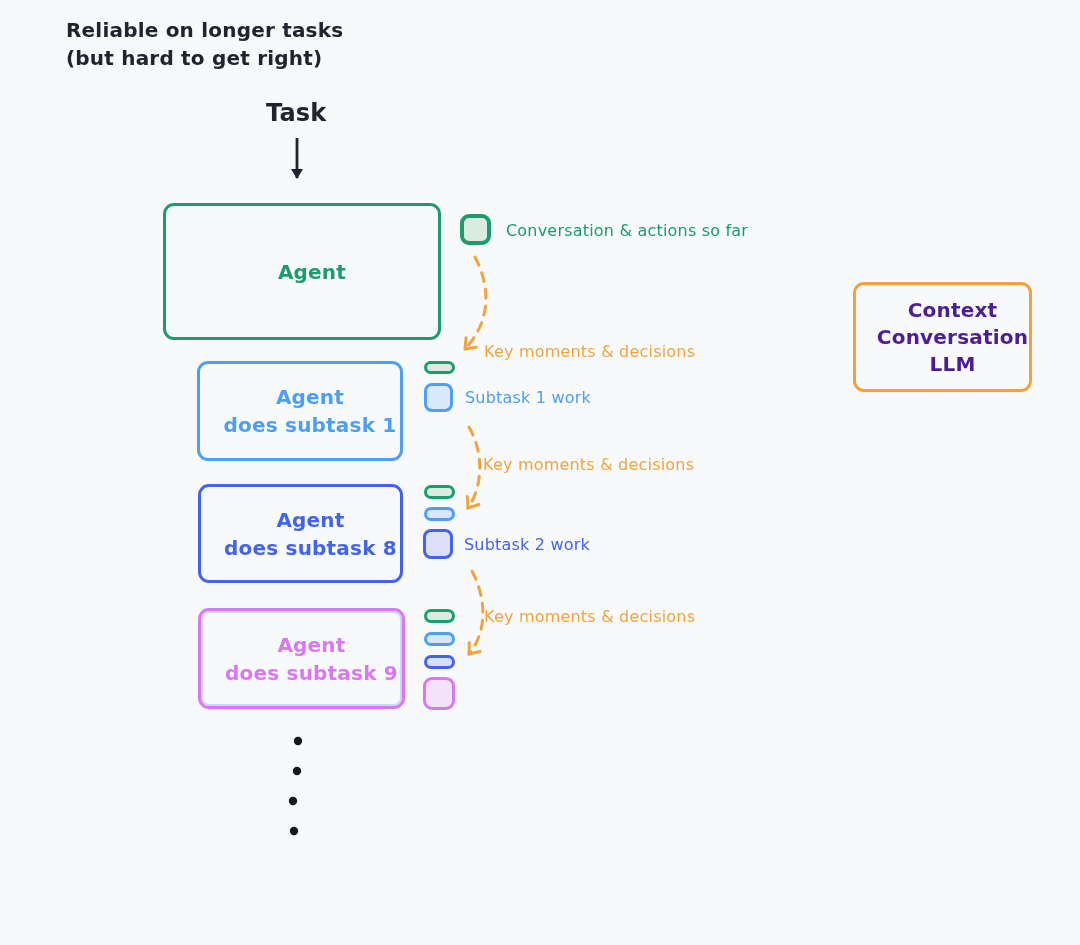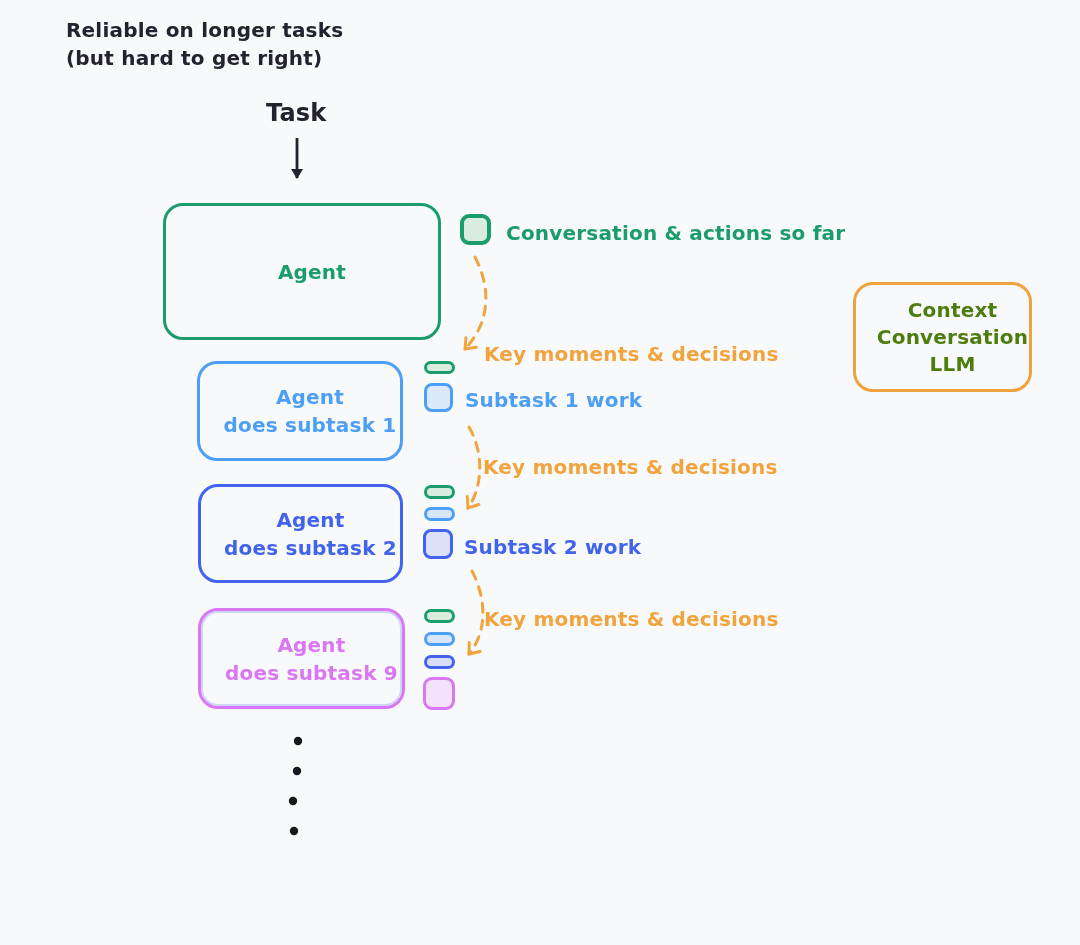--- a/index.html
+++ b/index.html
@@ -31,21 +31,21 @@
   .task-label {
     left: 230px; top: 99px;
     width: 60px;
     text-align: center;
     font-size: 24px;
     color: #22232e;
     z-index: 2;
   }
   .agent-box {
     box-sizing: border-box;
-    border-radius: 20px;
+    border-radius: 11px;
     display: flex;
     flex-direction: column;
     align-items: center;
     justify-content: center;
     text-align: center;
     font-size: 20px;
     font-weight: 700;
     letter-spacing: 0.2px;
     z-index: 2;
     background: transparent;
@@ -72,21 +72,21 @@
   .box-sub3 {
     left: 162px; top: 608px; width: 207px; height: 101px;
     border: 3.5px solid #da77f2;
     color: #da77f2;
     gap: 4px;
     box-shadow: inset 0 0 0 2px rgba(80, 110, 240, 0.25);
   }
   .box-llm {
     left: 817px; top: 282px; width: 179px; height: 110px;
     border: 3.5px solid #f0a23e;
-    color: #4d7c0f;
+    color: #4c1d95;
     gap: 1px;
     line-height: 26px;
   }
   .chip {
     box-sizing: border-box;
     z-index: 2;
   }
   .chip-square-green {
     left: 424px; top: 214px; width: 31px; height: 31px;
     border: 4px solid #1b9c6c; border-radius: 9px;
@@ -109,22 +109,22 @@
     left: 387px; top: 529px; width: 30px; height: 30px;
     border: 3.5px solid #4263eb; border-radius: 8px;
     background: #dbdff7;
   }
   .chip-square-purple {
     left: 387px; top: 677px; width: 32px; height: 33px;
     border: 3.5px solid #da77f2; border-radius: 9px;
     background: #f4e1fa;
   }
   .flow-label {
-    font-size: 20px;
-    font-weight: 700;
+    font-size: 16px;
+    font-weight: 400;
     letter-spacing: 0.2px;
     white-space: nowrap;
     z-index: 2;
   }
   .lbl-conversation { left: 470px; top: 221px; color: #1b9c6c; }
   .lbl-key1 { left: 448px; top: 342px; color: #f1a43e; }
   .lbl-work1 { left: 429px; top: 388px; color: #4d9ff5; }
   .lbl-key2 { left: 447px; top: 455px; color: #f1a43e; }
   .lbl-work2 { left: 428px; top: 535px; color: #4263eb; }
   .lbl-key3 { left: 448px; top: 607px; color: #f1a43e; }
@@ -151,21 +151,21 @@
     <div>Agent</div>
   </div>
 
   <div class="abs agent-box box-sub1">
     <div>Agent</div>
     <div>does subtask 1</div>
   </div>
 
   <div class="abs agent-box box-sub2">
     <div>Agent</div>
-    <div>does subtask 2</div>
+    <div>does subtask 8</div>
   </div>
 
   <div class="abs agent-box box-sub3">
     <div>Agent</div>
     <div>does subtask 9</div>
   </div>
 
   <div class="abs agent-box box-llm">
     <div>Context</div>
     <div>Conversation</div>

